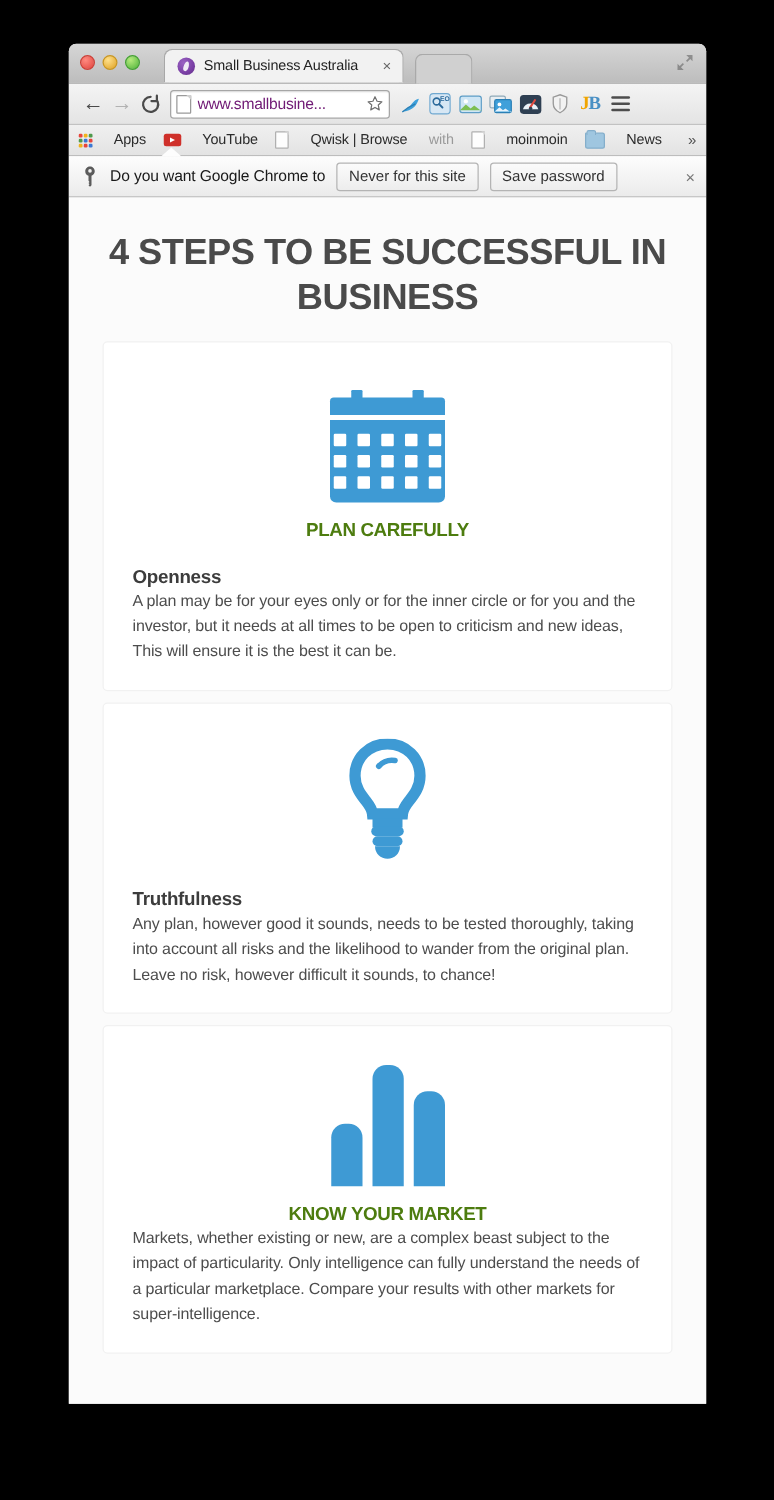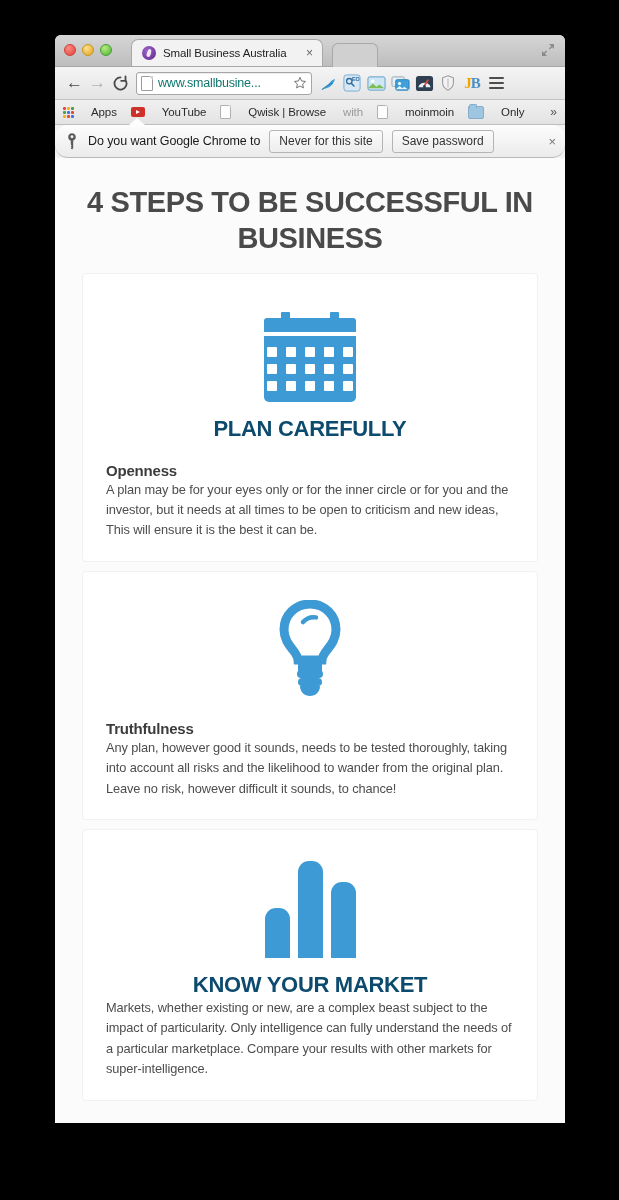--- a/index.html
+++ b/index.html
@@ -167,21 +167,21 @@
   .page-icon::after {
     content: "";
     position: absolute;
     right: -1px; top: -1px;
     border-width: 0 4px 4px 0;
     border-style: solid;
     border-color: transparent #cfcfcf transparent transparent;
   }
   .omnibox-text {
     font-size: 12.5px;
-    color: #0f766e;
+    color: #701a75;
     margin-left: 5px;
     white-space: nowrap;
     overflow: hidden;
     flex: 1;
     letter-spacing: -0.2px;
   }
   .star-icon { flex: none; width: 14px; height: 14px; }
 
   .ext-icons {
     display: flex;
@@ -302,21 +302,20 @@
   
   .infobar {
     position: relative;
     height: 33px;
     background: linear-gradient(to bottom, #fdfdfd, #ebebeb);
     border-bottom: 1px solid #b9b9b9;
     display: flex;
     align-items: center;
     padding: 0 9px;
     box-sizing: border-box;
-    border-radius: 13px;
   }
   .infobar-arrow {
     position: absolute;
     left: 74px;
     top: -7px;
     width: 0; height: 0;
     border-left: 8px solid transparent;
     border-right: 8px solid transparent;
     border-bottom: 7px solid #fdfdfd;
   }
@@ -381,23 +380,23 @@
   .icon-wrap {
     display: flex;
     justify-content: center;
     align-items: flex-end;
     height: 106px;
   }
 
   .step-title {
     margin: 14px 0 0;
     text-align: center;
-    font-size: 22px;
+    font-size: 15px;
     font-weight: bold;
-    color: #0c4a6e;
+    color: #4d7c0f;
     letter-spacing: -0.3px;
   }
 
   .sub-title {
     margin: 20px 0 1px;
     padding-left: 11px;
     font-size: 15px;
     font-weight: bold;
     color: #3c3c3c;
     letter-spacing: -0.2px;
@@ -597,21 +596,21 @@
       <span class="bm-fade">with</span>
     </span>
 
     <span class="bm">
       <span class="doc-icon"></span>
       <span>moinmoin</span>
     </span>
 
     <span class="bm">
       <span class="folder-icon"></span>
-      <span>Only</span>
+      <span>News</span>
     </span>
 
     <span class="bm-overflow">»</span>
   </div>
 
   <div class="infobar">
     <span class="infobar-arrow"></span>
     <svg class="key-icon" viewBox="0 0 16 18">
       <path d="M8 1.2c2.1 0 3.8 1.7 3.8 3.8 0 1.7-1.1 3.1-2.6 3.6v7.6l-1.2 1.2-1.2-1.2 0.8-0.9-0.8-0.9 0.8-0.9-0.8-0.9v-4l-0.6-.2C5 7.9 4.2 6.6 4.2 5 4.2 2.9 5.9 1.2 8 1.2z" fill="#5b5b5b"></path>
       <circle cx="8" cy="4.7" r="1.45" fill="#f2f2f2"></circle>

